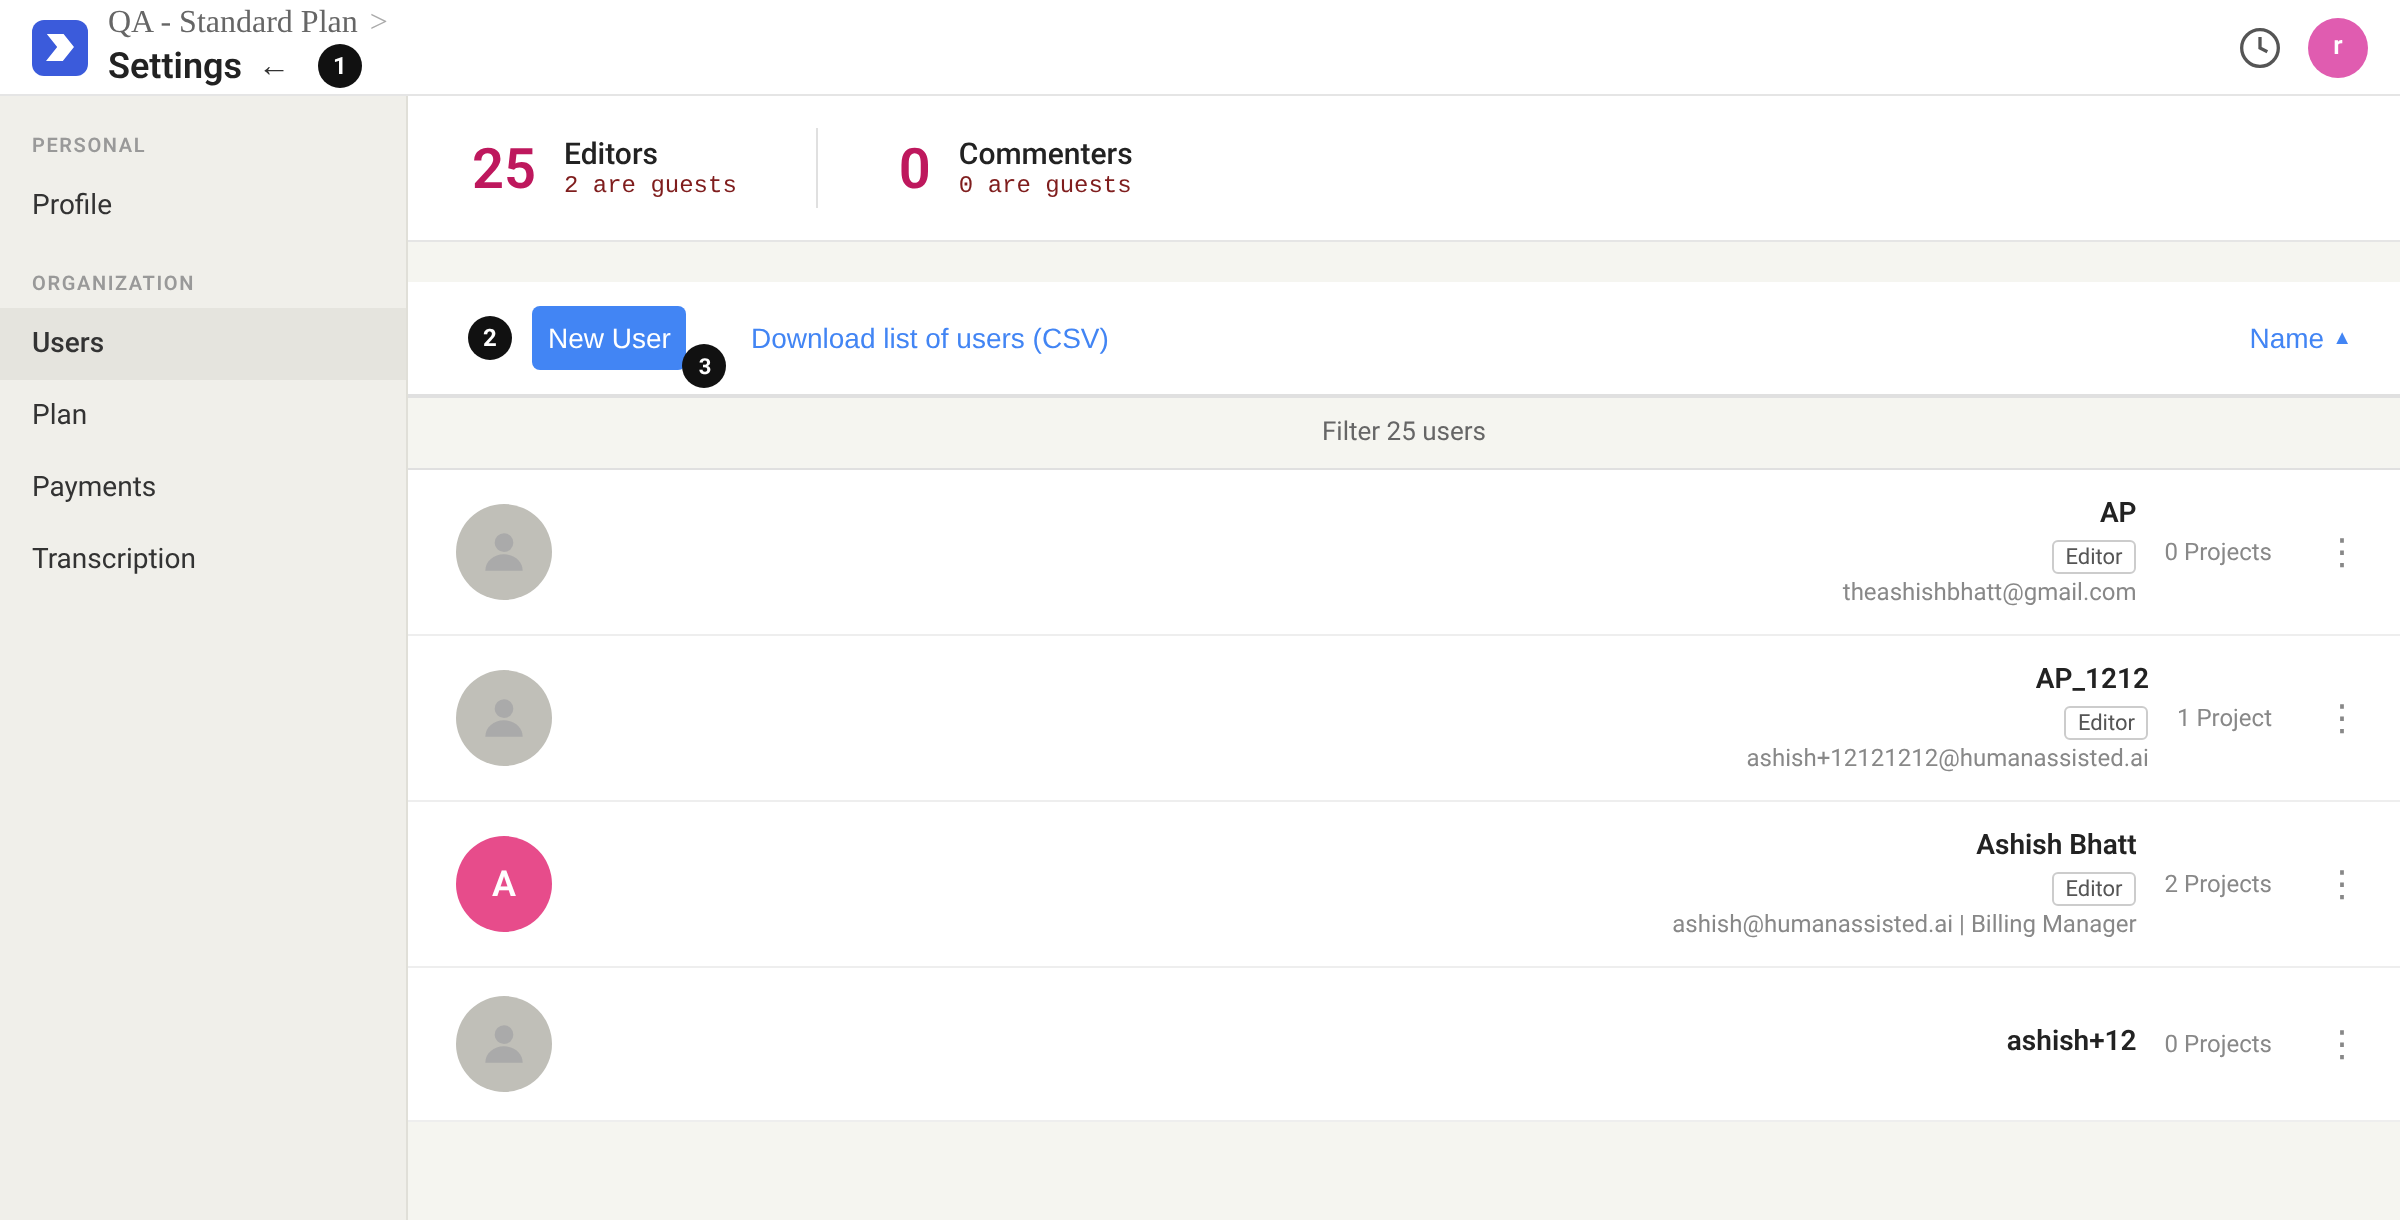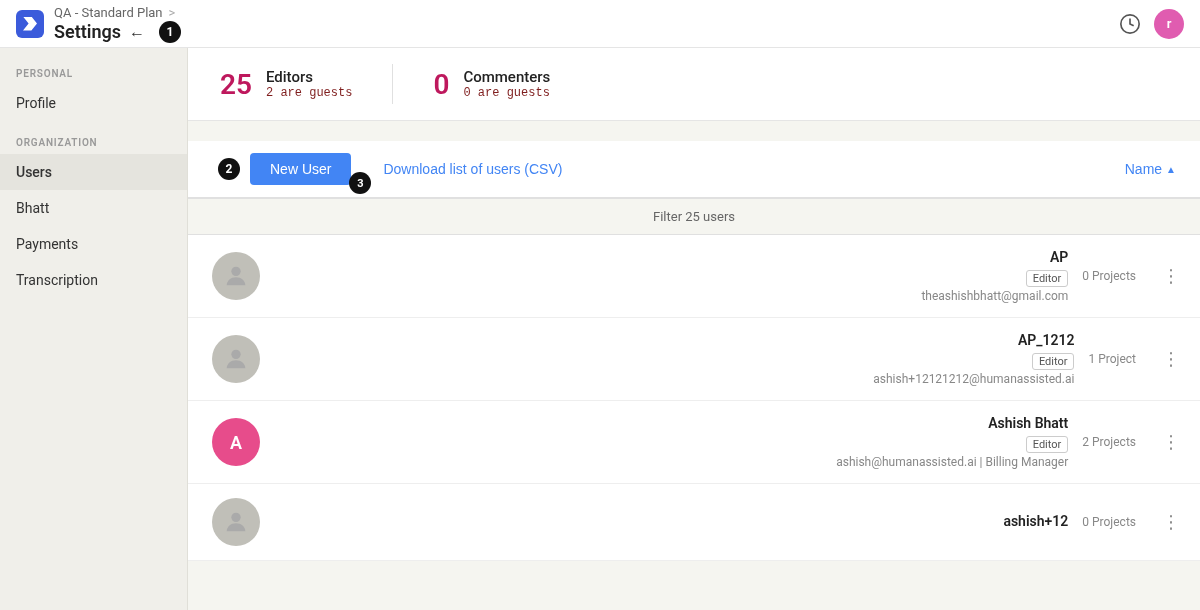--- a/index.html
+++ b/index.html
@@ -41,22 +41,23 @@
     .app-logo-inner {
       width: 14px;
       height: 14px;
       background: white;
       clip-path: polygon(0 0, 60% 0, 100% 50%, 60% 100%, 0 100%, 40% 50%);
     }
     .breadcrumb {
       display: flex;
       align-items: flex-end;
       gap: 6px;
-      font-size: 13px;
+      font-size: 16px;
       color: #666;
+      font-family: Liberation Serif, serif;
     }
     .breadcrumb-sep { color: #aaa; }
     .page-title-area {
       display: flex;
       align-items: center;
       gap: 8px;
     }
     .page-title {
       font-size: 18px;
       font-weight: 600;
@@ -95,21 +96,21 @@
 
     
     .main-layout {
       display: flex;
       flex: 1;
       overflow: hidden;
     }
 
     
     .sidebar {
-      width: 188px;
+      width: 204px;
       background: #f0efea;
       flex-shrink: 0;
       padding: 20px 0;
       border-right: 1px solid #e0dfd8;
     }
     .sidebar-section-label {
       font-size: 10px;
       font-weight: 600;
       color: #999;
       text-transform: uppercase;
@@ -179,21 +180,21 @@
 
     
     .users-section {
       padding: 20px 24px;
     }
     .btn-new-user {
       background: #4285f4;
       color: white;
       border: none;
       border-radius: 4px;
-      padding: 8px 20px;
+      padding: 8px 8px;
       font-size: 14px;
       font-weight: 500;
       cursor: pointer;
     }
     .btn-download-csv {
       background: none;
       border: none;
       color: #4285f4;
       font-size: 14px;
       cursor: pointer;
@@ -349,21 +350,21 @@
       <div class="sidebar-item">
         <span>Profile</span>
       </div>
     </div>
     <div class="sidebar-section">
       <div class="sidebar-section-label">ORGANIZATION</div>
       <div class="sidebar-item active">
         <span>Users</span>
       </div>
       <div class="sidebar-item">
-        <span>Bhatt</span>
+        <span>Plan</span>
       </div>
       <div class="sidebar-item">
         <span>Payments</span>
       </div>
       <div class="sidebar-item">
         <span>Transcription</span>
       </div>
     </div>
   </div>
 

